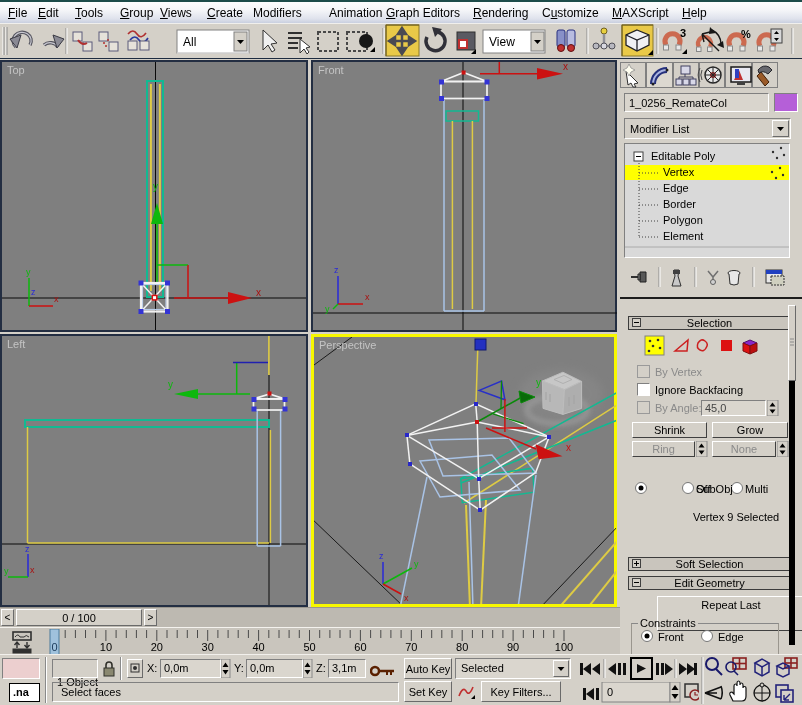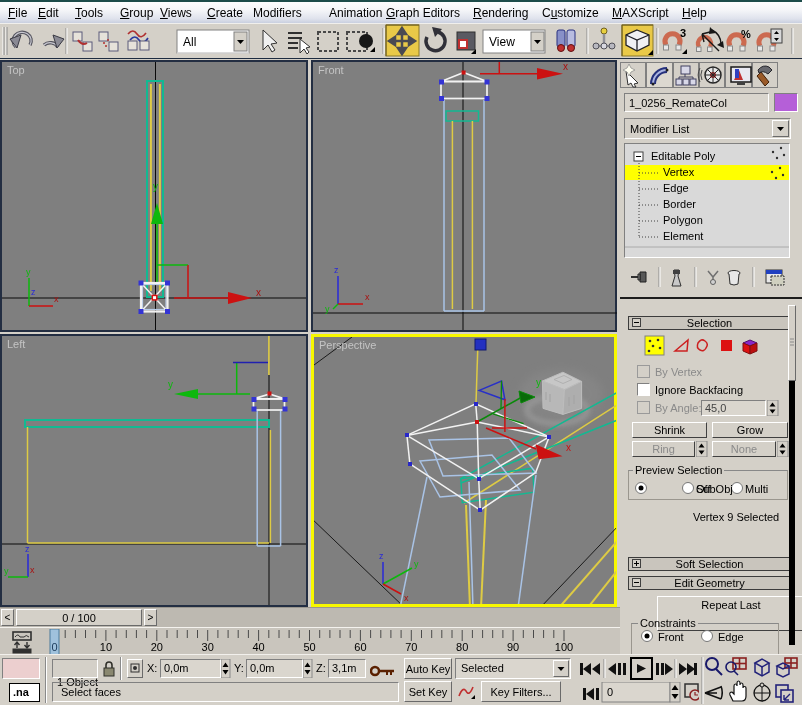--- a/index.html
+++ b/index.html
@@ -538,23 +538,20 @@
     <div class="abs btn raised" style="left:12px;top:382px;width:63px;height:16px;line-height:15px;color:#8a8a8a;border:1px solid #404040;border-top-color:#fff;border-left-color:#fff;">Ring</div>
     <svg class="abs" style="left:76px;top:382px;" width="12" height="16">
         <rect x="0" y="0" width="11" height="16" fill="#d4d0c8" stroke="#888"></rect>
         <path d="M 2.5 6.5 l 6 0 l -3 -4 z M 2.5 9.5 l 6 0 l -3 4 z" fill="#000"></path>
       </svg>
     <div class="abs btn raised" style="left:92px;top:382px;width:64px;height:16px;line-height:15px;color:#8a8a8a;border:1px solid #404040;border-top-color:#fff;border-left-color:#fff;">None</div>
     <svg class="abs" style="left:157px;top:382px;" width="12" height="16">
         <rect x="0" y="0" width="11" height="16" fill="#d4d0c8" stroke="#888"></rect>
         <path d="M 2.5 6.5 l 6 0 l -3 -4 z M 2.5 9.5 l 6 0 l -3 4 z" fill="#000"></path>
       </svg>
-    <fieldset class="abs fieldset" style="left:8px;top:405px;width:160px;height:36px;">
-      <legend style="font-size:11px;margin-left:4px;padding:0 2px;">Preview Selection</legend>
-    </fieldset>
     <svg class="abs" style="left:14px;top:422px;" width="160" height="14">
       <circle cx="7" cy="7" r="5.5" fill="#fff" stroke="#777"></circle>
         <circle cx="7" cy="7" r="2.5" fill="#000"></circle>
       <circle cx="54" cy="7" r="5.5" fill="#fff" stroke="#777"></circle>
       <circle cx="103" cy="7" r="5.5" fill="#fff" stroke="#777"></circle>
     </svg>
     <span class="abs" style="left:32px;top:424px;margin-left:44px;">Off</span>
     <span class="abs" style="left:76px;top:424px;">SubObj</span>
     <span class="abs" style="left:125px;top:424px;">Multi</span>
     <span class="abs" style="left:73px;top:452px;">Vertex 9 Selected</span>

